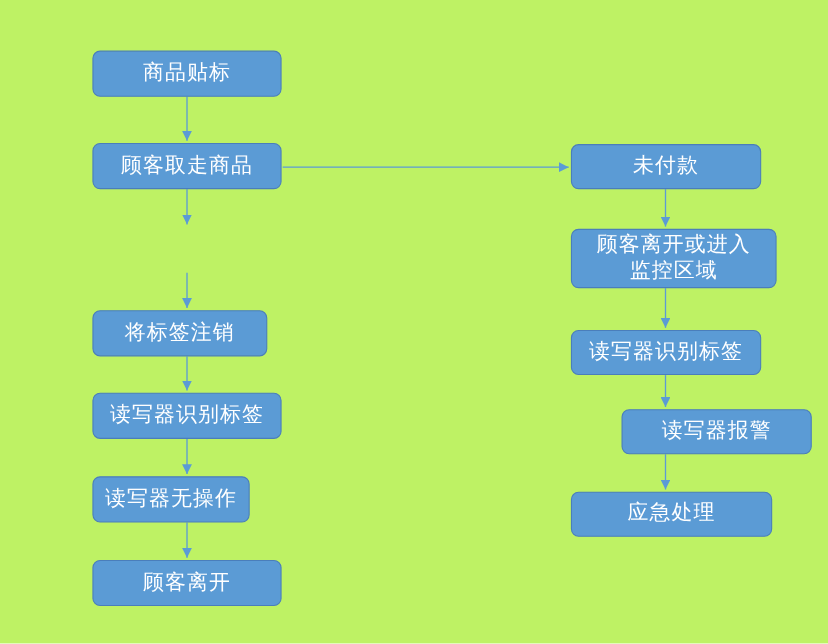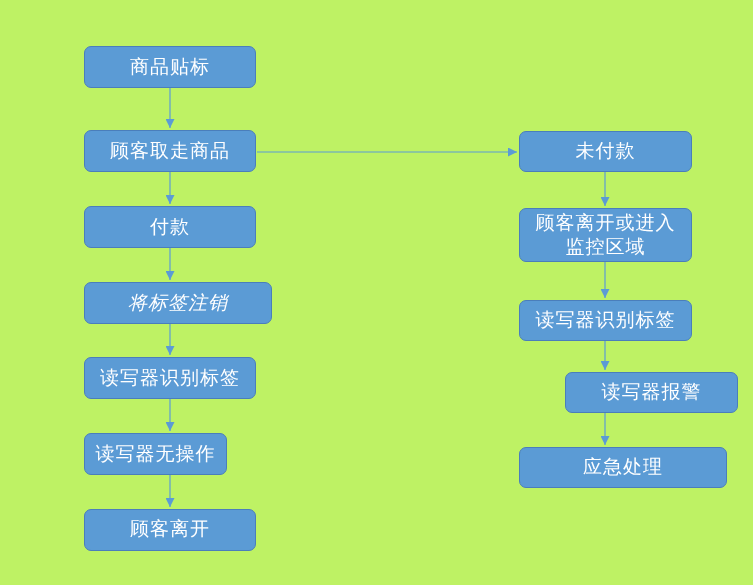--- a/index.html
+++ b/index.html
@@ -76,46 +76,43 @@
     <line class="connector" x1="605" y1="341" x2="605" y2="370" marker-end="url(#arrow)"></line>
     <line class="connector" x1="605" y1="413" x2="605" y2="445" marker-end="url(#arrow)"></line>
   </svg>
 
   <div class="node" style="left:84px; top:46px; width:172px; height:42px;">
     <span class="label">商品贴标</span>
   </div>
   <div class="node" style="left:84px; top:130px; width:172px; height:42px;">
     <span class="label">顾客取走商品</span>
   </div>
-  <div class="node" style="left:84px; top:206px; width:172px; height:42px;">
-    <span class="label">付款</span>
-  </div>
-  <div class="node" style="left:84px; top:282px; width:188px; height:42px;font-style:italic;">
+  <div class="node" style="left:84px; top:282px; width:159px; height:42px;">
     <span class="label">将标签注销</span>
   </div>
   <div class="node" style="left:84px; top:357px; width:172px; height:42px;">
     <span class="label">读写器识别标签</span>
   </div>
   <div class="node" style="left:84px; top:433px; width:143px; height:42px;">
     <span class="label">读写器无操作</span>
   </div>
   <div class="node" style="left:84px; top:509px; width:172px; height:42px;font-family:Liberation Mono, monospace;">
     <span class="label">顾客离开</span>
   </div>
 
   <div class="node" style="left:519px; top:131px; width:173px; height:41px;text-align:center;">
     <span class="label">未付款</span>
   </div>
-  <div class="node" style="left:519px; top:208px; width:173px; height:54px;">
+  <div class="node" style="left:519px; top:208px; width:187px; height:54px;">
     <span class="label">顾客离开或进入
 监控区域</span>
   </div>
   <div class="node" style="left:519px; top:300px; width:173px; height:41px;">
     <span class="label">读写器识别标签</span>
   </div>
   <div class="node" style="left:519px; top:372px; width:173px; height:41px;margin-left:46px;">
     <span class="label">读写器报警</span>
   </div>
-  <div class="node" style="left:519px; top:447px; width:208px; height:41px;">
+  <div class="node" style="left:519px; top:447px; width:183px; height:41px;">
     <span class="label">应急处理</span>
   </div>
 
 </div>
 
 </body></html>

